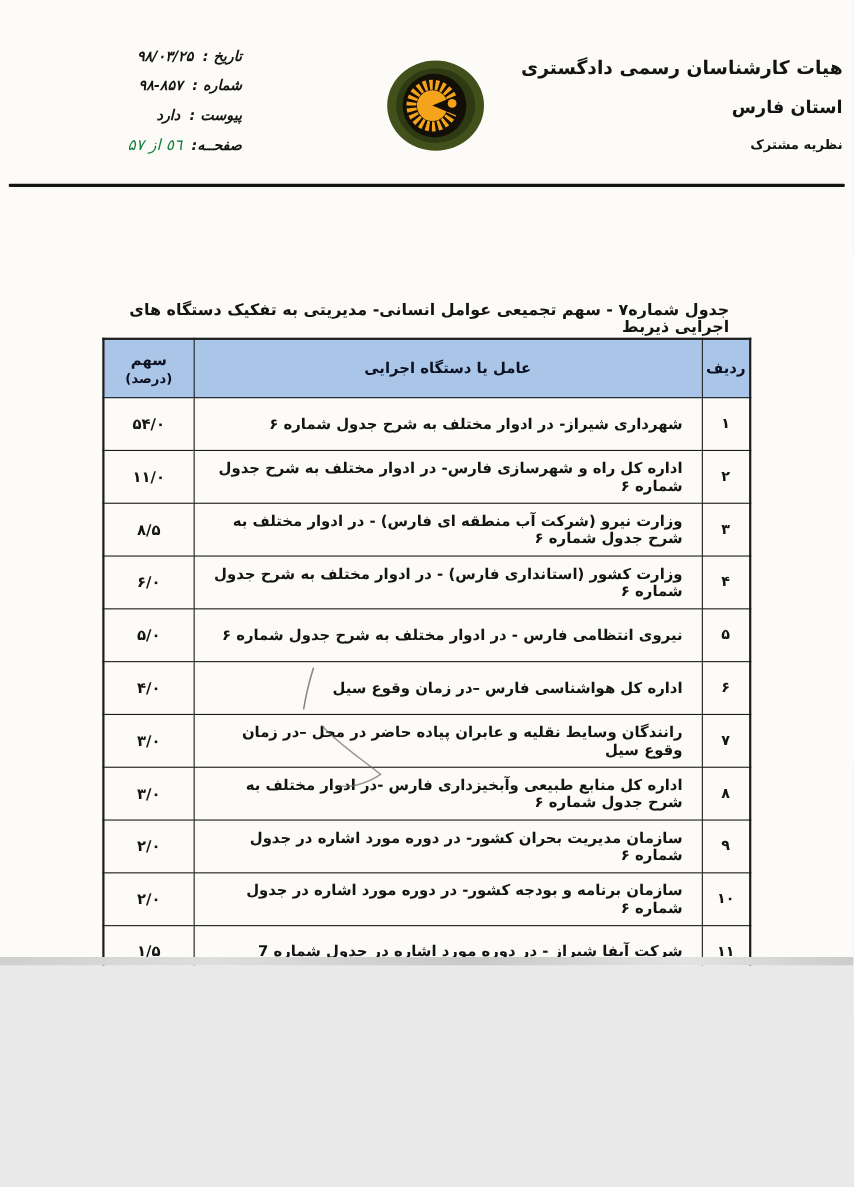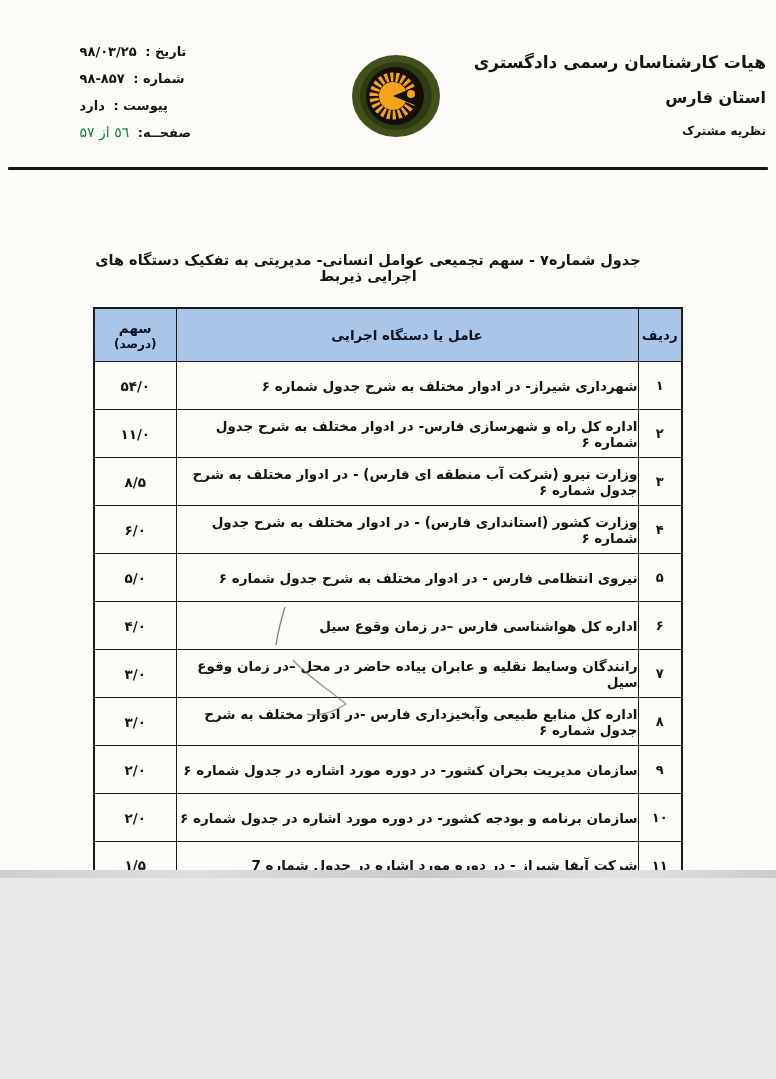--- a/index.html
+++ b/index.html
@@ -15,43 +15,43 @@
   
   .org-block{
     position:absolute;top:54px;right:10px;
     text-align:right;
   }
   .org-line1{font-size:17px;font-weight:700;line-height:1;}
   .org-line2{font-size:16px;font-weight:700;margin-top:19px;line-height:1;}
   .org-line3{font-size:12px;font-weight:700;margin-top:19px;line-height:1;}
 
   .meta-block{
-    position:absolute;top:38px;right:585px;
-    text-align:left;white-space:nowrap;
+    position:absolute;top:38px;right:556px;
+    text-align:right;white-space:nowrap;font-style:italic;
   }
   .meta-line{font-size:13px;font-weight:700;line-height:27px;}
   .meta-line .val{margin-right:4px;}
   .meta-line .hand{font-family:"DejaVu Serif",serif;font-weight:400;font-size:14px;color:#15803d;}
 
   .logo{position:absolute;left:351px;top:53px;}
 
   .header-rule{
     position:absolute;left:8px;right:8px;top:167px;height:3px;
     background:#151515;border-radius:1px;
   }
 
   
   .intro{
     position:absolute;top:181px;right:24px;left:24px;
     font-size:15px;font-weight:700;line-height:36px;
     text-align:justify;text-justify:inter-word;
   }
   .table-title{
-    position:absolute;top:252px;left:73px;width:590px;
-    font-size:14.5px;font-weight:700;text-align:center;
+    position:absolute;top:274px;left:73px;width:590px;
+    font-size:14.5px;font-weight:700;text-align:right;
     margin:0;
   }
 
   
   .share-table{
     position:absolute;top:307px;left:93px;width:590px;
     border-collapse:collapse;
     border:2.5px solid #1b1b1b;
     direction:rtl;
     table-layout:fixed;
@@ -65,21 +65,21 @@
     background:#a9c5e7;
     height:50px;
     font-size:13.5px;
     text-align:center;
     color:#0c1020;
   }
   .share-table thead th .sub{display:block;font-size:12px;margin-top:1px;}
   .share-table tbody tr{height:48px;}
   .share-table tbody td{font-size:13.5px;}
   .share-table tbody td:nth-child(1){text-align:center;font-size:13px;}   
-  .share-table tbody td:nth-child(2){text-align:right;padding:0 0;}     
+  .share-table tbody td:nth-child(2){text-align:right;padding:0 17px;}     
   .share-table tbody td:nth-child(3){text-align:center;direction:ltr;}    
 
   
   .marks{position:absolute;left:0;top:0;pointer-events:none;}
   .orange-mark{
     position:absolute;left:172px;top:887px;width:47px;height:6px;
     background:#f2a133;border-radius:3px;transform:rotate(-1deg);
     opacity:.95;
   }
 

